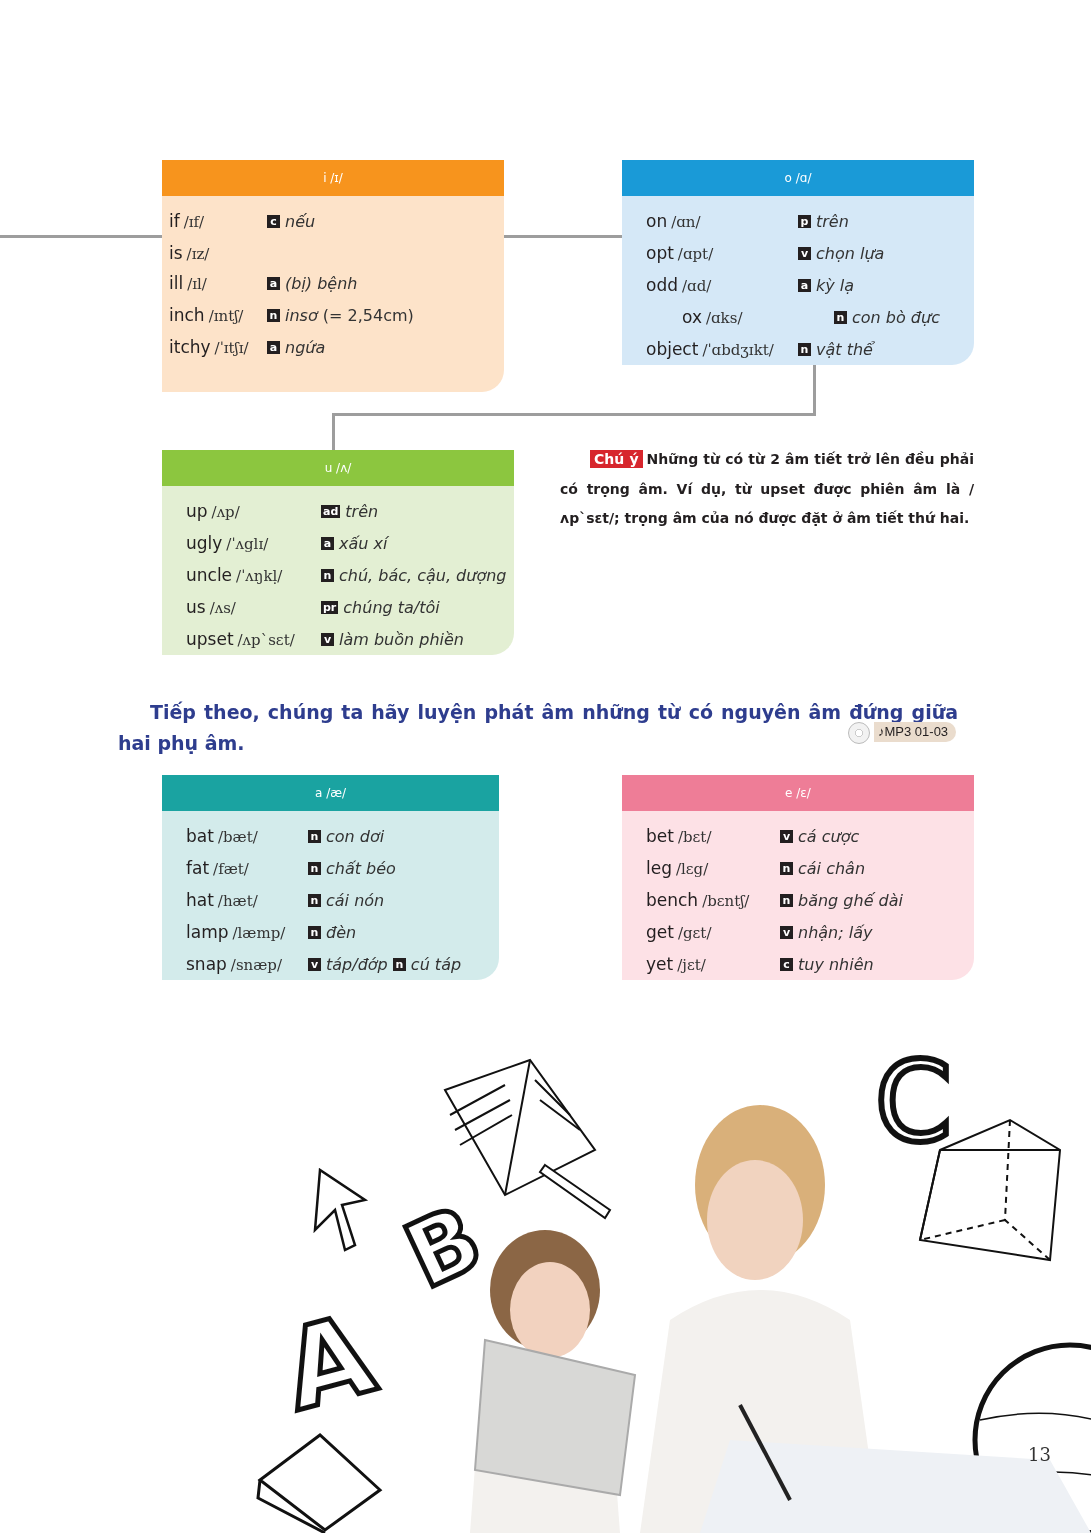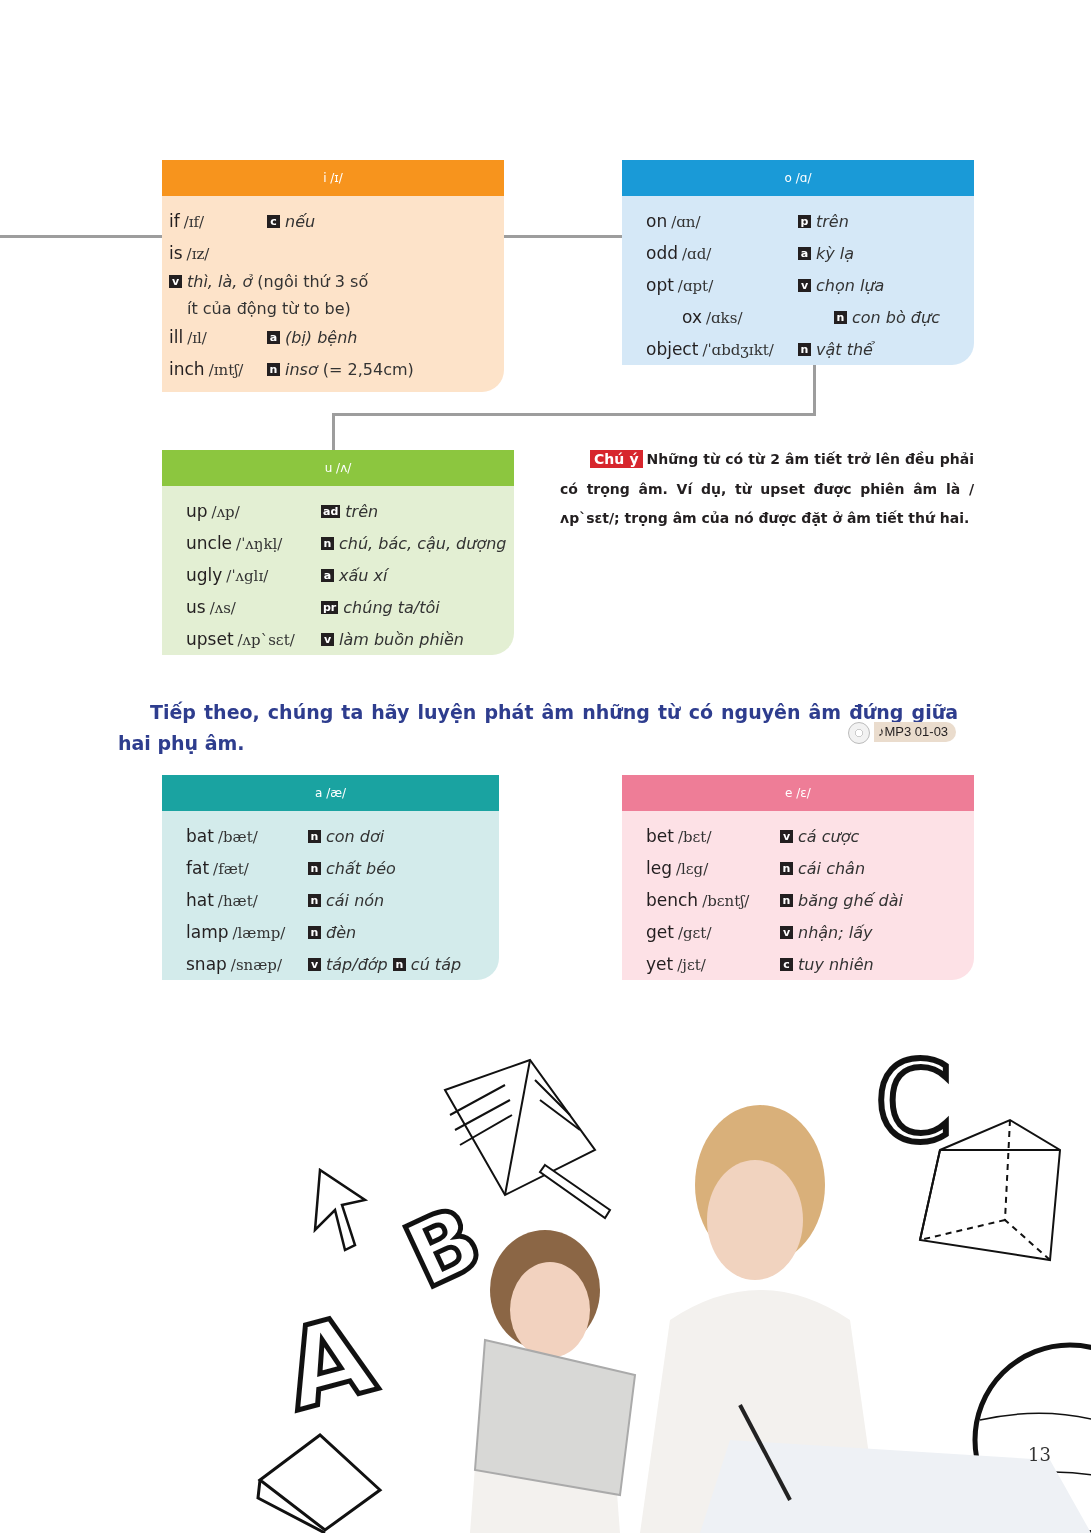--- a/index.html
+++ b/index.html
@@ -60,23 +60,22 @@
 <div class="line" style="left:332px;top:413px;width:484px;height:3px;"></div>
 <div class="line" style="left:332px;top:413px;width:3px;height:38px;"></div>
 
 <div class="card c-orange" style="left:162px;top:160px;width:342px;height:232px;">
   <div class="card-header">i /ɪ/</div>
   <div class="card-body" style="height:196px;">
     <div class="row">
       <span class="word" style="width:98px;"><b>if</b><span class="ipa">/ɪf/</span></span>
       <span class="def"><span class="pos">c</span><span>nếu</span></span>
     </div>
-    <div class="row" style="line-height:27px;padding-top:2px;flex-direction:column;">
+    <div class="row" style="line-height:27px;padding-top:2px;">
       <span class="word" style="width:98px;"><b>is</b><span class="ipa">/ɪz/</span></span>
-      <span class="def"><span class="pos">v</span><span>thì, là, ở</span><span class="plain"> (ngôi thứ 3 số</span><br><span class="plain" style="margin-left:18px;">ít của động từ to be)</span></span>
     </div>
     <div class="row">
       <span class="word" style="width:98px;"><b>ill</b><span class="ipa">/ɪl/</span></span>
       <span class="def"><span class="pos">a</span><span>(bị) bệnh</span></span>
     </div>
     <div class="row">
       <span class="word" style="width:98px;"><b>inch</b><span class="ipa">/ɪntʃ/</span></span>
       <span class="def"><span class="pos">n</span><span>insơ</span><span class="plain"> (= 2,54cm)</span></span>
     </div>
     <div class="row">
@@ -87,52 +86,52 @@
 </div>
 
 <div class="card c-blue" style="left:622px;top:160px;width:352px;height:205px;">
   <div class="card-header">o /ɑ/</div>
   <div class="card-body" style="height:169px;">
     <div class="row">
       <span class="word" style="width:152px;"><b>on</b><span class="ipa">/ɑn/</span></span>
       <span class="def"><span class="pos">p</span><span>trên</span></span>
     </div>
     <div class="row">
+      <span class="word" style="width:152px;"><b>opt</b><span class="ipa">/ɑpt/</span></span>
+      <span class="def"><span class="pos">v</span><span>chọn lựa</span></span>
+    </div>
+    <div class="row">
       <span class="word" style="width:152px;"><b>odd</b><span class="ipa">/ɑd/</span></span>
       <span class="def"><span class="pos">a</span><span>kỳ lạ</span></span>
     </div>
     <div class="row">
-      <span class="word" style="width:152px;"><b>opt</b><span class="ipa">/ɑpt/</span></span>
-      <span class="def"><span class="pos">v</span><span>chọn lựa</span></span>
-    </div>
-    <div class="row">
       <span class="word" style="width:152px;margin-left:36px;"><b>ox</b><span class="ipa">/ɑks/</span></span>
       <span class="def"><span class="pos">n</span><span>con bò đực</span></span>
     </div>
     <div class="row">
       <span class="word" style="width:152px;"><b>object</b><span class="ipa">/ˈɑbdʒɪkt/</span></span>
       <span class="def"><span class="pos">n</span><span>vật thể</span></span>
     </div>
   </div>
 </div>
 
 <div class="card c-green" style="left:162px;top:450px;width:352px;height:205px;">
   <div class="card-header">u /ʌ/</div>
   <div class="card-body" style="height:169px;">
     <div class="row">
       <span class="word" style="width:135px;"><b>up</b><span class="ipa">/ʌp/</span></span>
       <span class="def"><span class="pos">ad</span><span>trên</span></span>
     </div>
     <div class="row">
+      <span class="word" style="width:135px;"><b>ugly</b><span class="ipa">/ˈʌglɪ/</span></span>
+      <span class="def"><span class="pos">a</span><span>xấu xí</span></span>
+    </div>
+    <div class="row">
       <span class="word" style="width:135px;"><b>uncle</b><span class="ipa">/ˈʌŋkḷ/</span></span>
       <span class="def"><span class="pos">n</span><span>chú, bác, cậu, dượng</span></span>
-    </div>
-    <div class="row">
-      <span class="word" style="width:135px;"><b>ugly</b><span class="ipa">/ˈʌglɪ/</span></span>
-      <span class="def"><span class="pos">a</span><span>xấu xí</span></span>
     </div>
     <div class="row">
       <span class="word" style="width:135px;"><b>us</b><span class="ipa">/ʌs/</span></span>
       <span class="def"><span class="pos">pr</span><span>chúng ta/tôi</span></span>
     </div>
     <div class="row">
       <span class="word" style="width:135px;"><b>upset</b><span class="ipa">/ʌpˋsɛt/</span></span>
       <span class="def"><span class="pos">v</span><span>làm buồn phiền</span></span>
     </div>
   </div>

